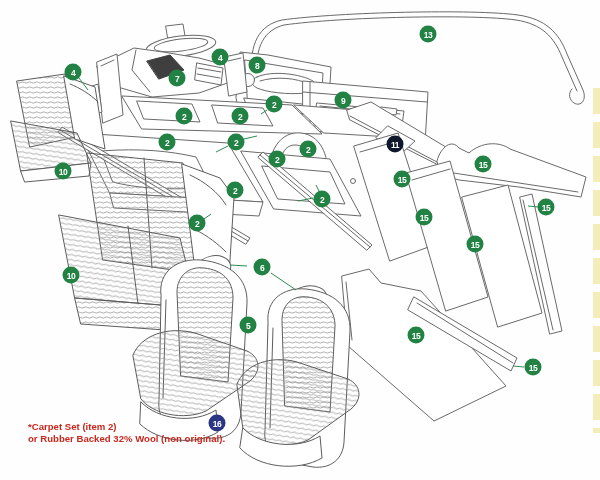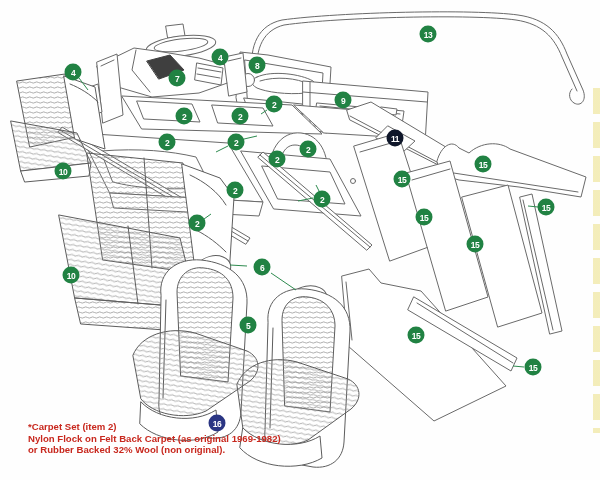--- a/index.html
+++ b/index.html
@@ -188,36 +188,35 @@
       <div class="callout" style="left: 274px; top: 104px; background: rgb(33, 130, 67);">2</div>
       <div class="callout" style="left: 184px; top: 116px; background: rgb(33, 130, 67);">2</div>
       <div class="callout" style="left: 240px; top: 116px; background: rgb(33, 130, 67);">2</div>
       <div class="callout" style="left: 167px; top: 142px; background: rgb(33, 130, 67);">2</div>
       <div class="callout" style="left: 236px; top: 142px; background: rgb(33, 130, 67);">2</div>
       <div class="callout" style="left: 308px; top: 149px; background: rgb(33, 130, 67);">2</div>
       <div class="callout" style="left: 277px; top: 159px; background: rgb(33, 130, 67);">2</div>
       <div class="callout" style="left: 235px; top: 190px; background: rgb(33, 130, 67);">2</div>
       <div class="callout" style="left: 197px; top: 223px; background: rgb(33, 130, 67);">2</div>
       <div class="callout" style="left: 322px; top: 199px; background: rgb(33, 130, 67);">2</div>
-      <div class="callout" style="left: 395px; top: 138px; background: #0f172a;">11</div>
+      <div class="callout" style="left: 395px; top: 144px; background: #0f172a;">11</div>
       <div class="callout" style="left: 483px; top: 164px; background: rgb(33, 130, 67);">15</div>
       <div class="callout" style="left: 402px; top: 179px; background: rgb(33, 130, 67);">15</div>
       <div class="callout" style="left: 424px; top: 217px; background: rgb(33, 130, 67);">15</div>
       <div class="callout" style="left: 546px; top: 207px; background: rgb(33, 130, 67);">15</div>
       <div class="callout" style="left: 475px; top: 244px; background: rgb(33, 130, 67);">15</div>
       <div class="callout" style="left: 63px; top: 171px; background: rgb(33, 130, 67);">10</div>
       <div class="callout" style="left: 71px; top: 275px; background: rgb(33, 130, 67);">10</div>
       <div class="callout" style="left: 262px; top: 267px; background: rgb(33, 130, 67);">6</div>
       <div class="callout" style="left: 248px; top: 325px; background: rgb(33, 130, 67);">5</div>
       <div class="callout" style="left: 416px; top: 335px; background: rgb(33, 130, 67);">15</div>
       <div class="callout" style="left: 533px; top: 367px; background: rgb(33, 130, 67);">15</div>
       <div class="callout" style="left: 217px; top: 403px; background: rgb(42, 53, 131); margin-top: 20px;">16</div>
     </div>
 
 <div class="note" style="color: rgb(200, 40, 30);">
   <div>*Carpet Set (item 2)</div>
-  <div>Nylon Flock on Felt Back Carpet (as original 1969-1982)</div>
   <div>or Rubber Backed 32% Wool (non original).</div>
 </div>
 
 <div class="edge"></div>
 
 </div>
 
 </body></html>

